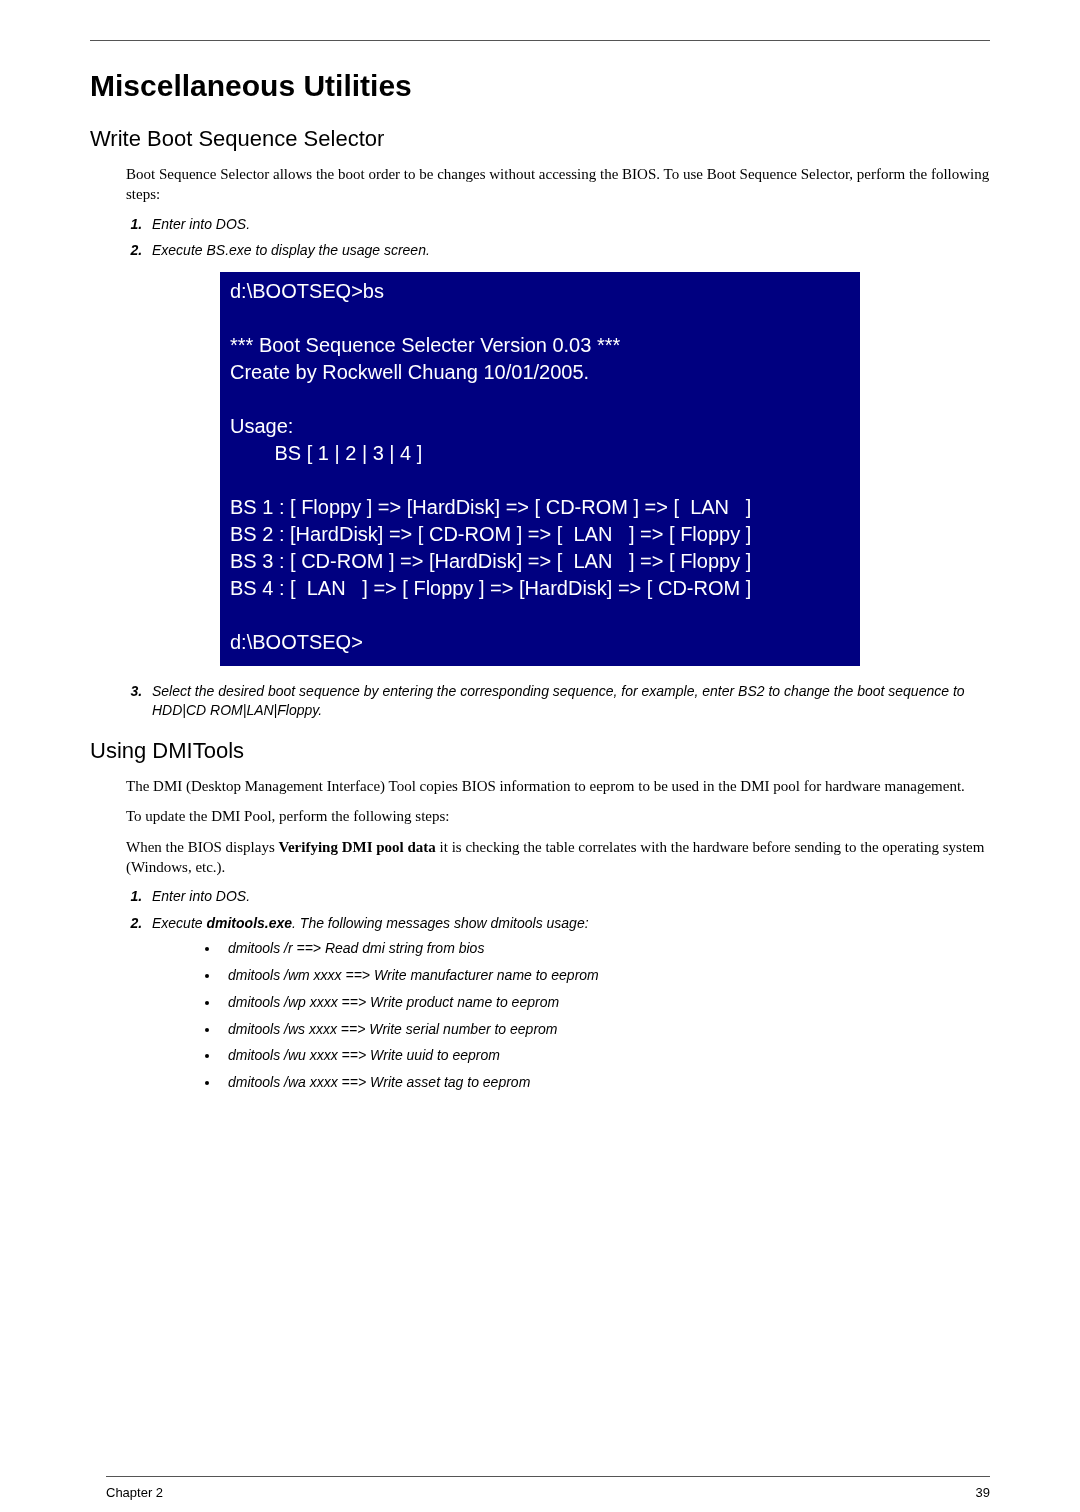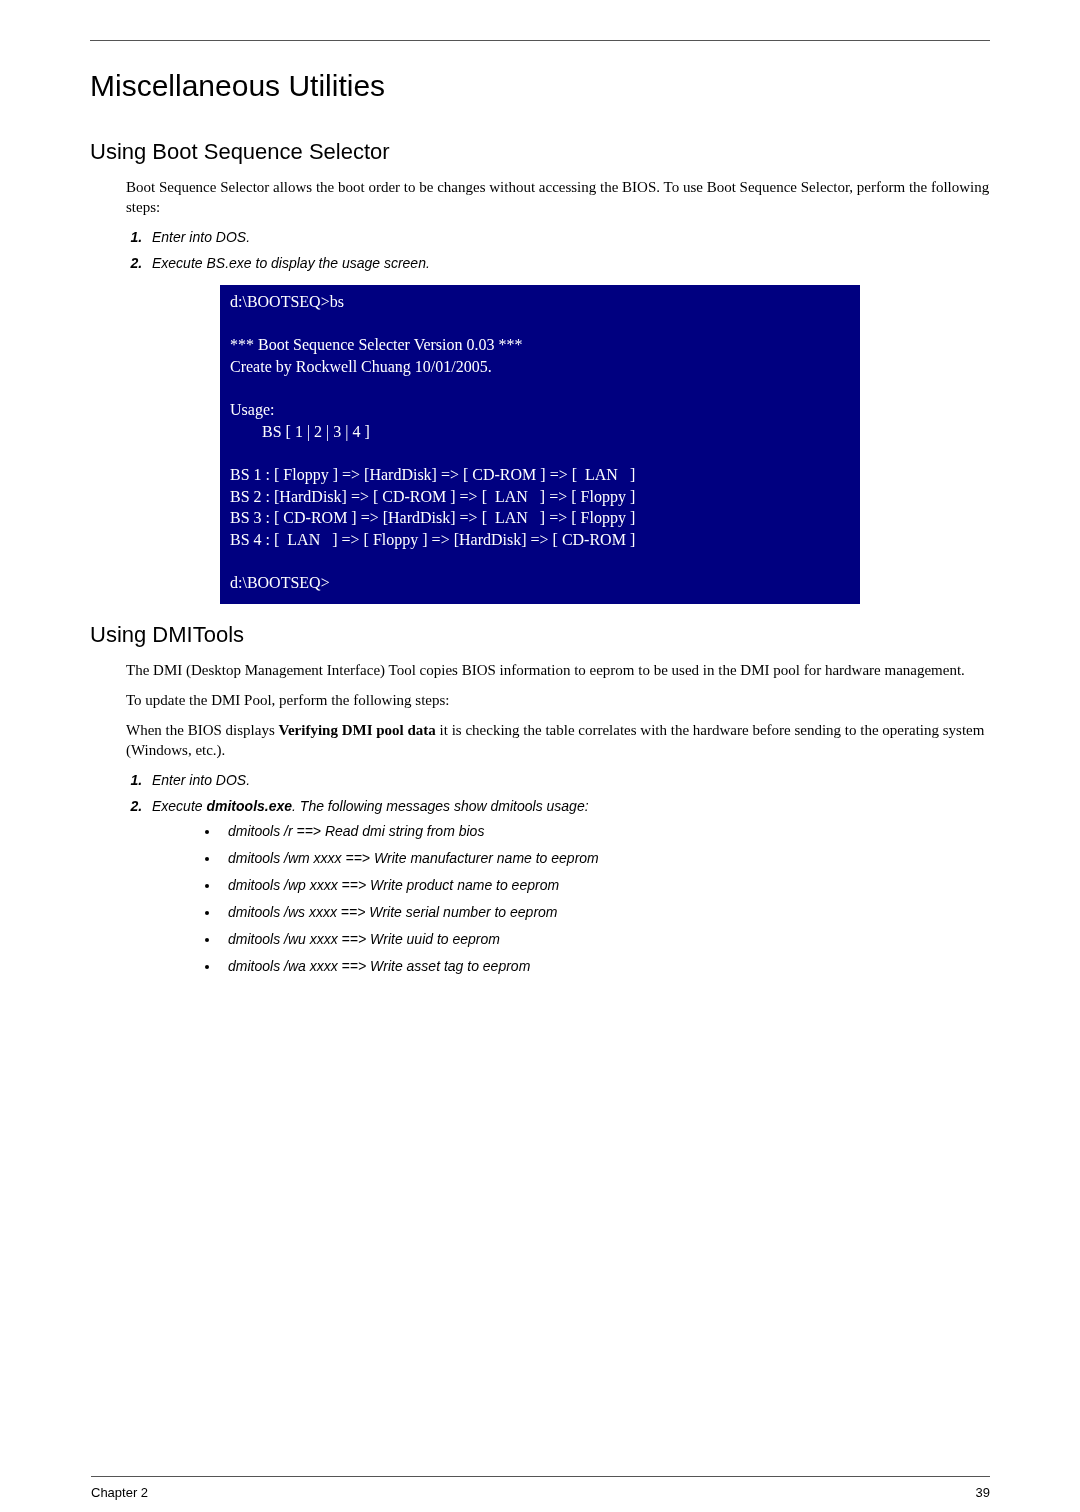--- a/index.html
+++ b/index.html
@@ -16,23 +16,23 @@
     padding: 40px 0 30px 0;
     position: relative;
     min-height: 1450px;
   }
   .toprule {
     border-top: 1px solid #555;
     margin-bottom: 28px;
   }
   h1.title {
     font-family: "Segoe UI", "Lucida Sans", Arial, sans-serif;
-    font-weight: 400;
+    font-weight: 700;
     font-size: 30px;
-    margin: 0 0 36px 0;
+    margin: 0 0 23px 0;
     color: #000;
   }
   h2.subtitle {
     font-family: "Segoe UI", "Lucida Sans", Arial, sans-serif;
     font-weight: 400;
     font-size: 22px;
     margin: 0 0 12px 0;
     color: #000;
   }
   .bodytext {
@@ -71,55 +71,55 @@
     line-height: 1.35;
   }
   .imgwrap {
     text-align: center;
     margin: 12px 0 16px 0;
   }
   .terminal {
     display: inline-block;
     background: #000080;
     color: #ffffff;
-    font-family: Liberation Serif, serif;
-    font-size: 16px;
+    font-family: Liberation Sans, sans-serif;
+    font-size: 20px;
     text-align: left;
     padding: 6px 10px 10px 10px;
     line-height: 1.35;
     white-space: pre;
     width: 620px;
   }
   .important {
     font-size: 14px;
     margin: 10px 0 0 36px;
     line-height: 1.35;
   }
   .footer {
     position: absolute;
     bottom: 20px;
-    left: 1px;
+    left: 16px;
     right: 0;
     border-top: 1px solid #555;
     padding-top: 8px;
     font-size: 13px;
     display: flex;
     justify-content: space-between;
   }
   .bold { font-weight: bold; }
 </style>
 </head>
 <body>
 
 <div class="page">
   <div class="toprule"></div>
 
   <h1 class="title">Miscellaneous Utilities</h1>
 
-  <h2 class="subtitle">Using Boot Sequence Selector</h2>
+  <h2 class="subtitle">Write Boot Sequence Selector</h2>
 
   <p class="bodytext">Boot Sequence Selector allows the boot order to be changes without accessing the BIOS. To use Boot Sequence Selector, perform the following steps:</p>
 
   <ol class="steps">
     <li>Enter into DOS.</li>
     <li>Execute BS.exe to display the usage screen.</li>
   </ol>
 
   <div class="imgwrap">
     <div class="terminal">d:\BOOTSEQ&gt;bs
@@ -131,20 +131,23 @@
         BS [ 1 | 2 | 3 | 4 ]
 
 BS 1 : [ Floppy ] =&gt; [HardDisk] =&gt; [ CD-ROM ] =&gt; [  LAN   ]
 BS 2 : [HardDisk] =&gt; [ CD-ROM ] =&gt; [  LAN   ] =&gt; [ Floppy ]
 BS 3 : [ CD-ROM ] =&gt; [HardDisk] =&gt; [  LAN   ] =&gt; [ Floppy ]
 BS 4 : [  LAN   ] =&gt; [ Floppy ] =&gt; [HardDisk] =&gt; [ CD-ROM ]
 
 d:\BOOTSEQ&gt;</div>
   </div>
 
+  <ol class="steps" start="3">
+    <li>Select the desired boot sequence by entering the corresponding sequence, for example, enter BS2 to change the boot sequence to HDD|CD ROM|LAN|Floppy.</li>
+  </ol>
 
   <h2 class="subtitle" style="margin-top:18px">Using DMITools</h2>
 
   <p class="bodytext">The DMI (Desktop Management Interface) Tool copies BIOS information to eeprom to be used in the DMI pool for hardware management.</p>
 
   <p class="bodytext">To update the DMI Pool, perform the following steps:</p>
 
   <p class="bodytext">
     <span>When the BIOS displays </span><span class="bold">Verifying DMI pool data</span><span> it is checking the table correlates with the hardware before sending to the operating system (Windows, etc.).</span>
   </p>

